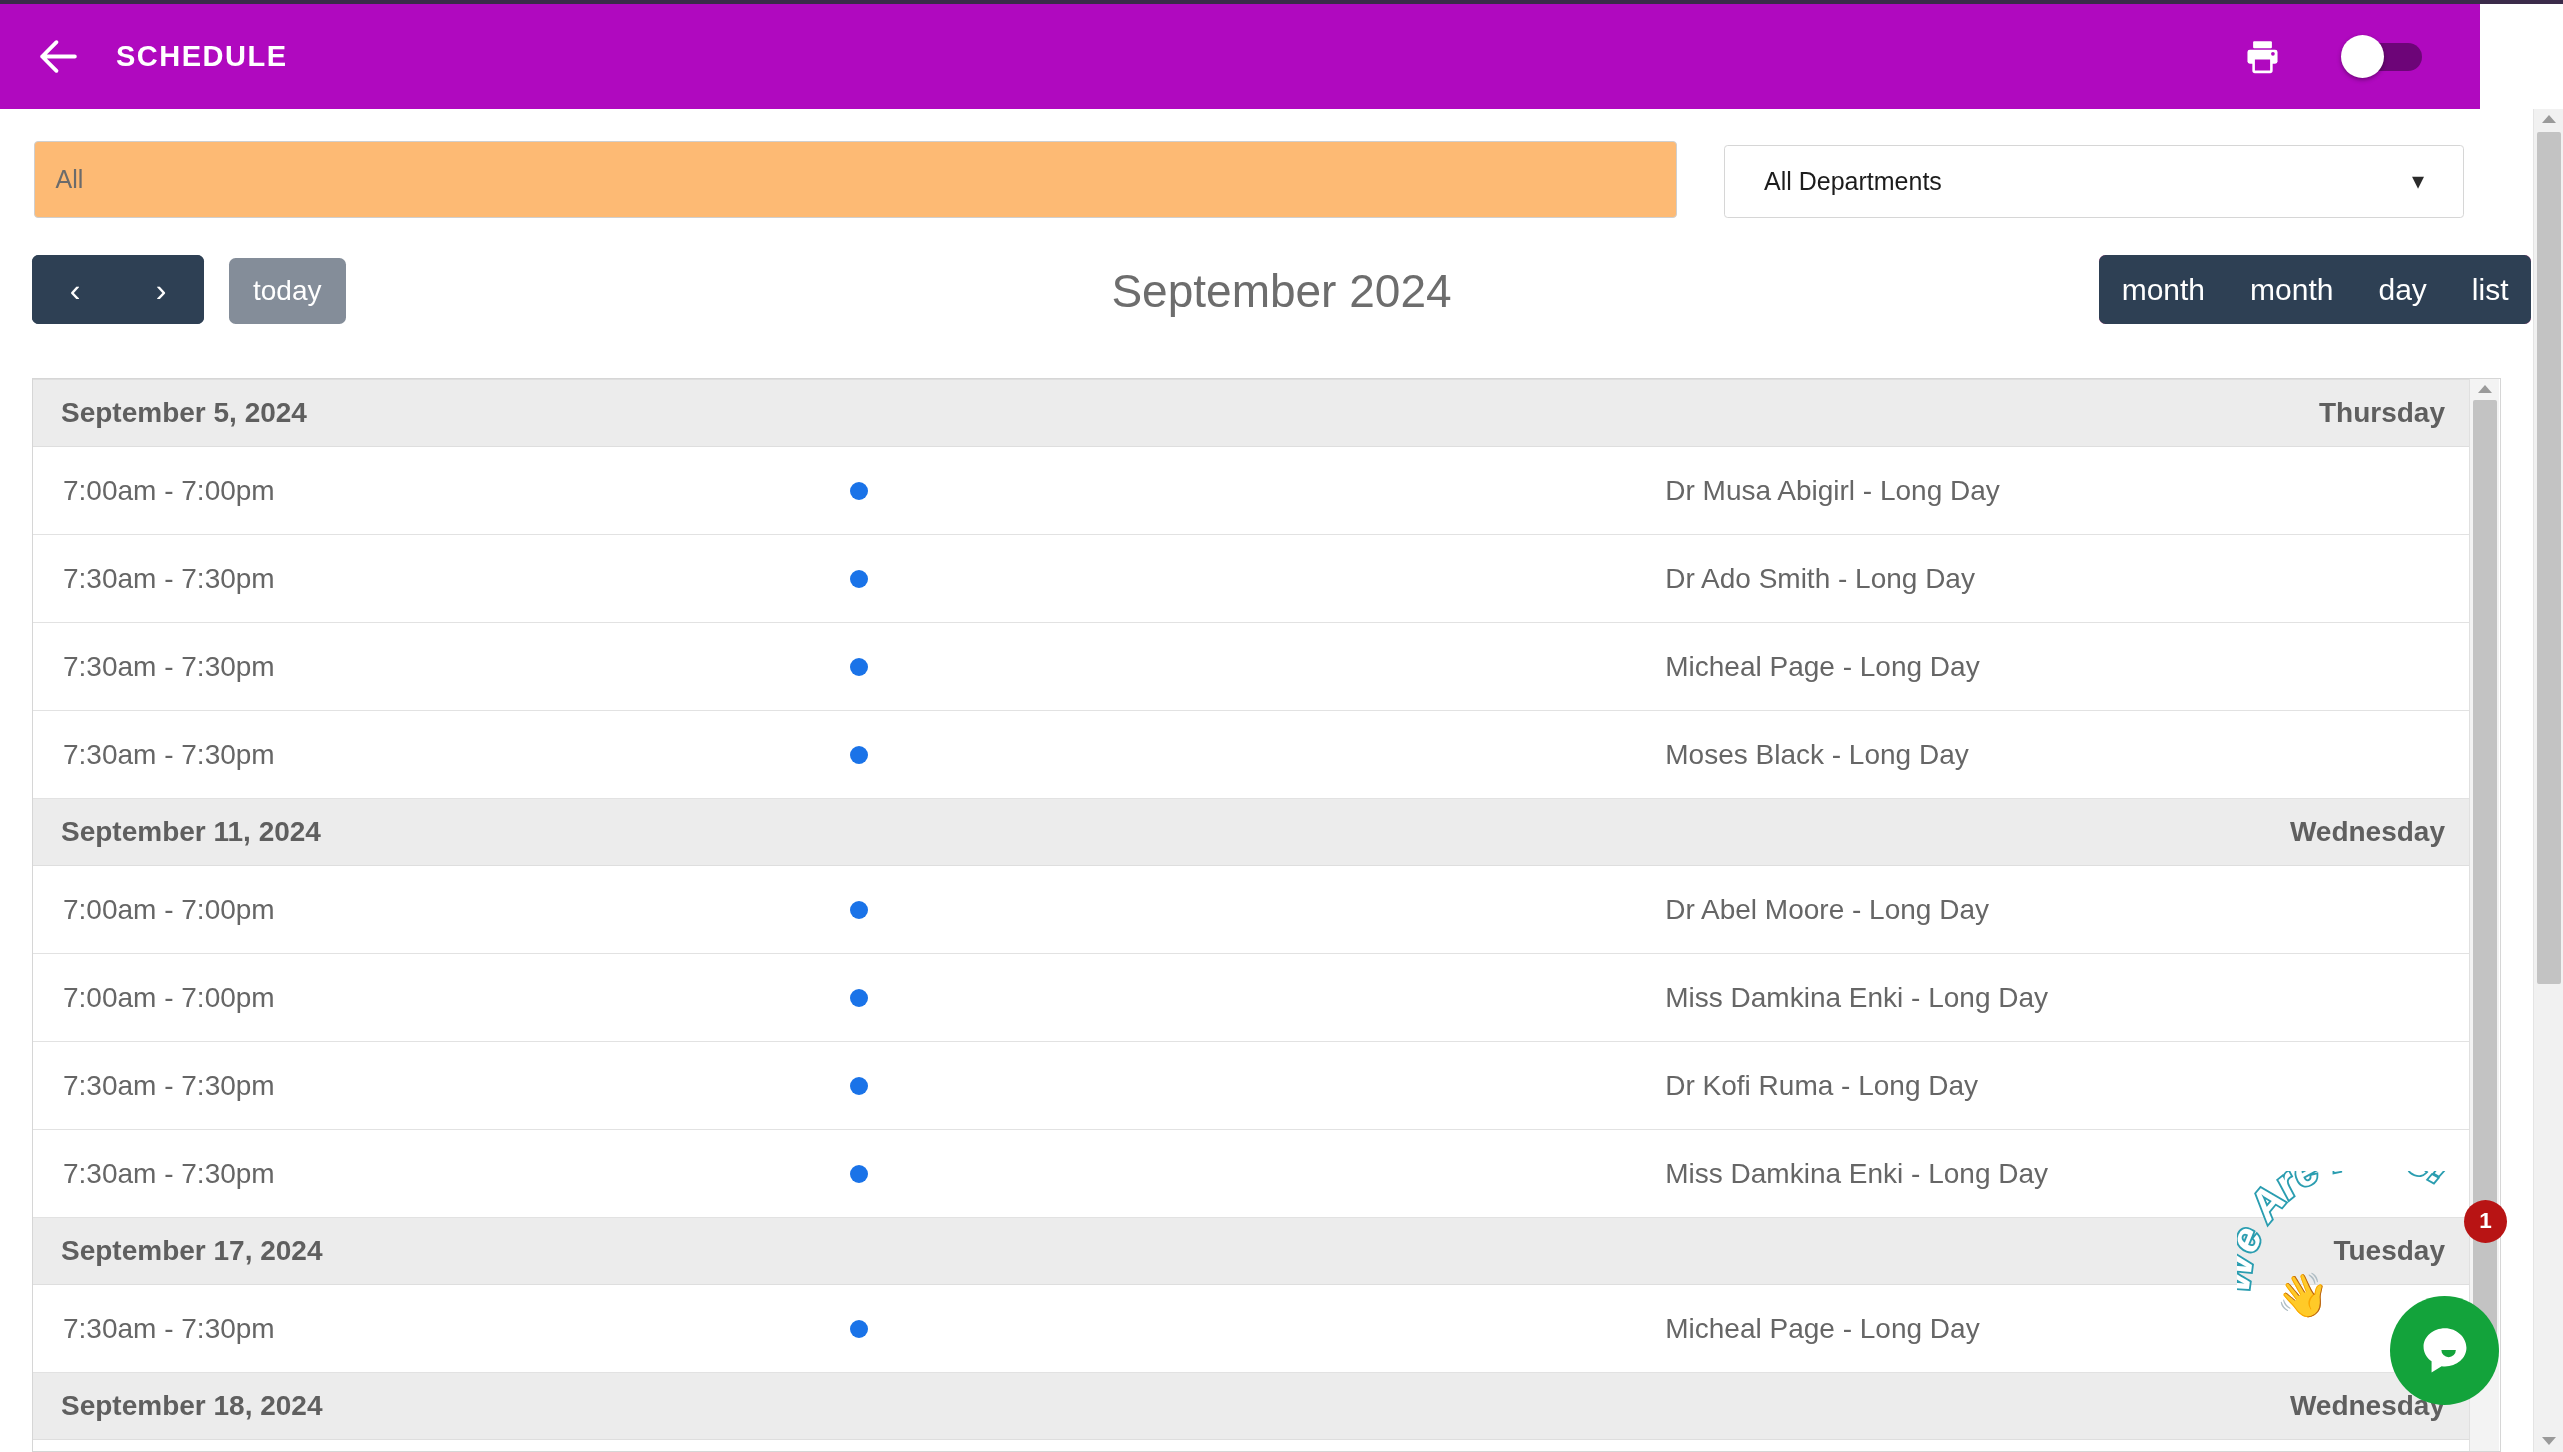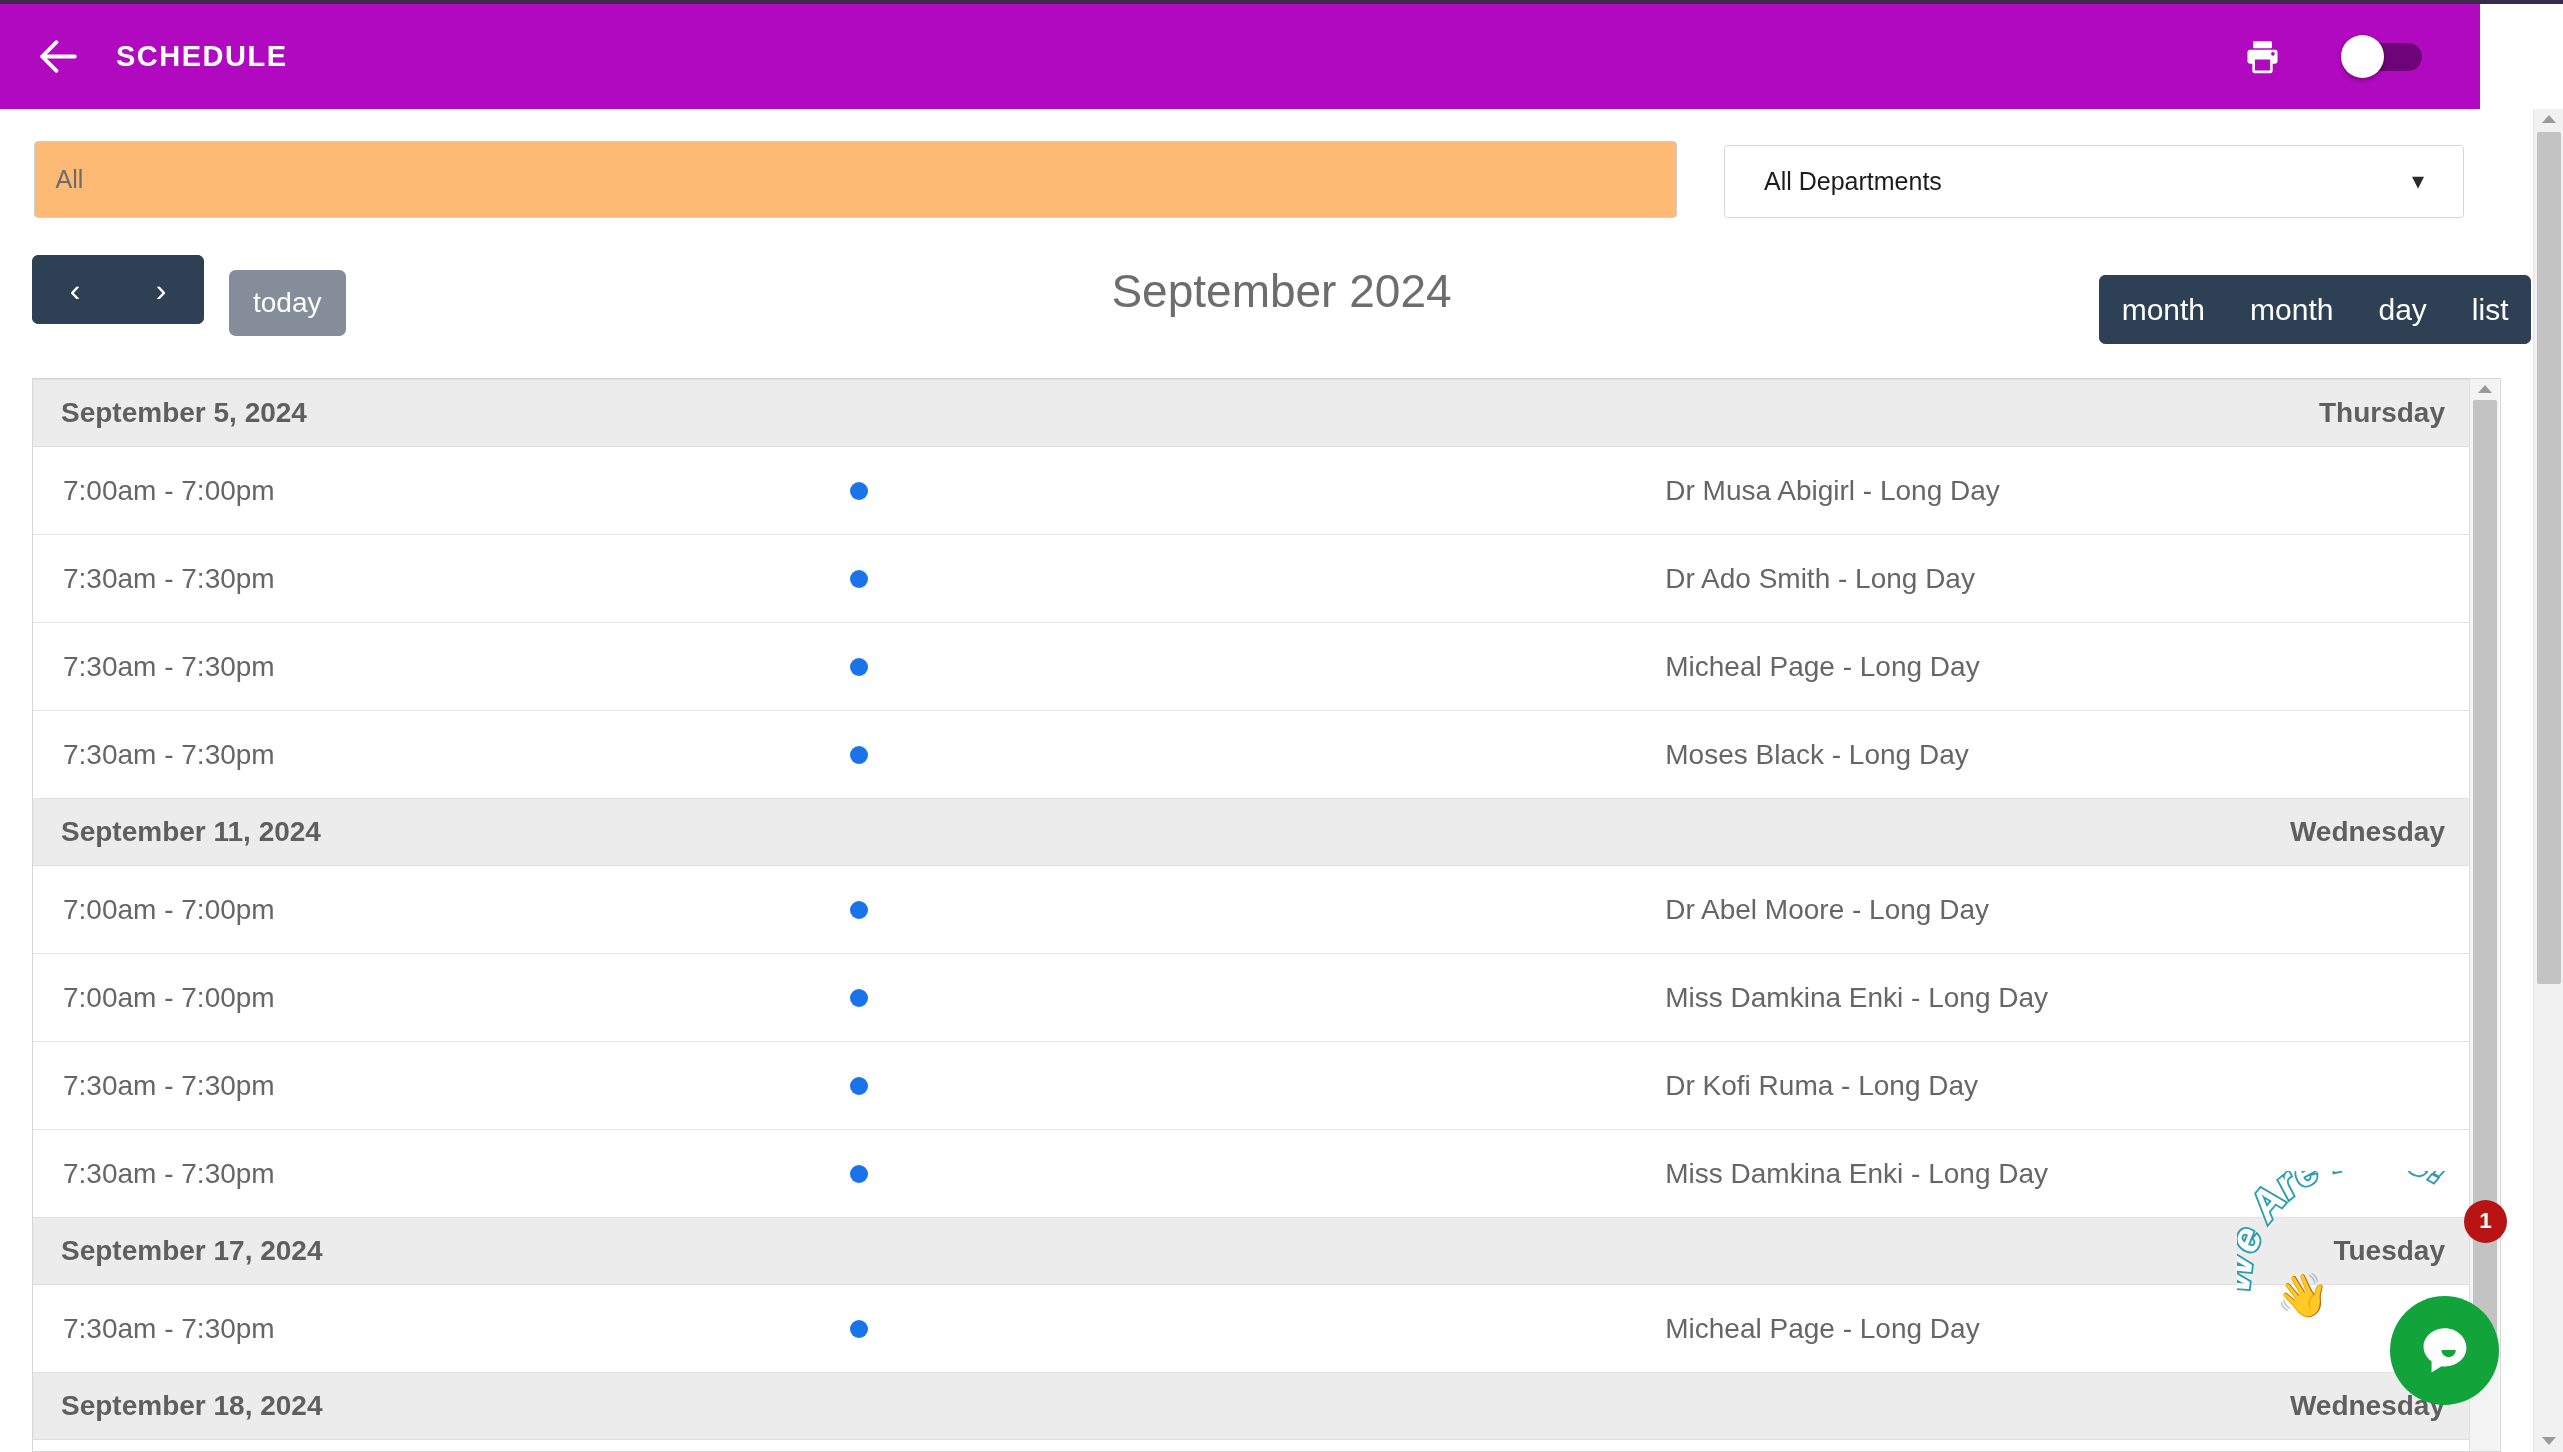--- a/index.html
+++ b/index.html
@@ -69,33 +69,33 @@
   .navgroup {
     position:absolute; left:32px; top:0;
     display:flex; background:#2e4054; border-radius:6.6px; overflow:hidden;
   }
   .navgroup button {
     background:#2e4054; border:none; color:#fff;
     width:86px; height:69px; font-size:32px; cursor:pointer;
     font-family:"Liberation Sans", sans-serif; line-height:1;
   }
   .today-btn {
-    position:absolute; left:229px; top:15px;
+    position:absolute; left:229px; top:3px;
     background:#848d99; border:none; color:#fff; border-radius:6.6px;
     padding:0 24px; height:66px; font-size:28px; cursor:pointer;
     font-family:"Liberation Sans", sans-serif;
   }
   .month-title {
     position:absolute; left:0; top:0; width:2563px; height:71px;
     display:flex; align-items:center; justify-content:center;
     font-size:46px; color:#6d6d6d; font-weight:400;
   }
   .viewgroup {
     position:absolute; right:32px; top:0;
-    display:flex; background:#ec4899; border-radius:6.6px; overflow:hidden;margin-top:20px;
+    display:flex; background:#ec4899; border-radius:6.6px; overflow:hidden;
   }
   .viewgroup button {
     background:#2e4054; border:none; color:#fff;
     height:69px; padding:0 22.5px; font-size:30px; cursor:pointer;
     font-family:"Liberation Sans", sans-serif;
   }
 
   
   .listwrap {
     position:absolute; left:32px; top:378px;

